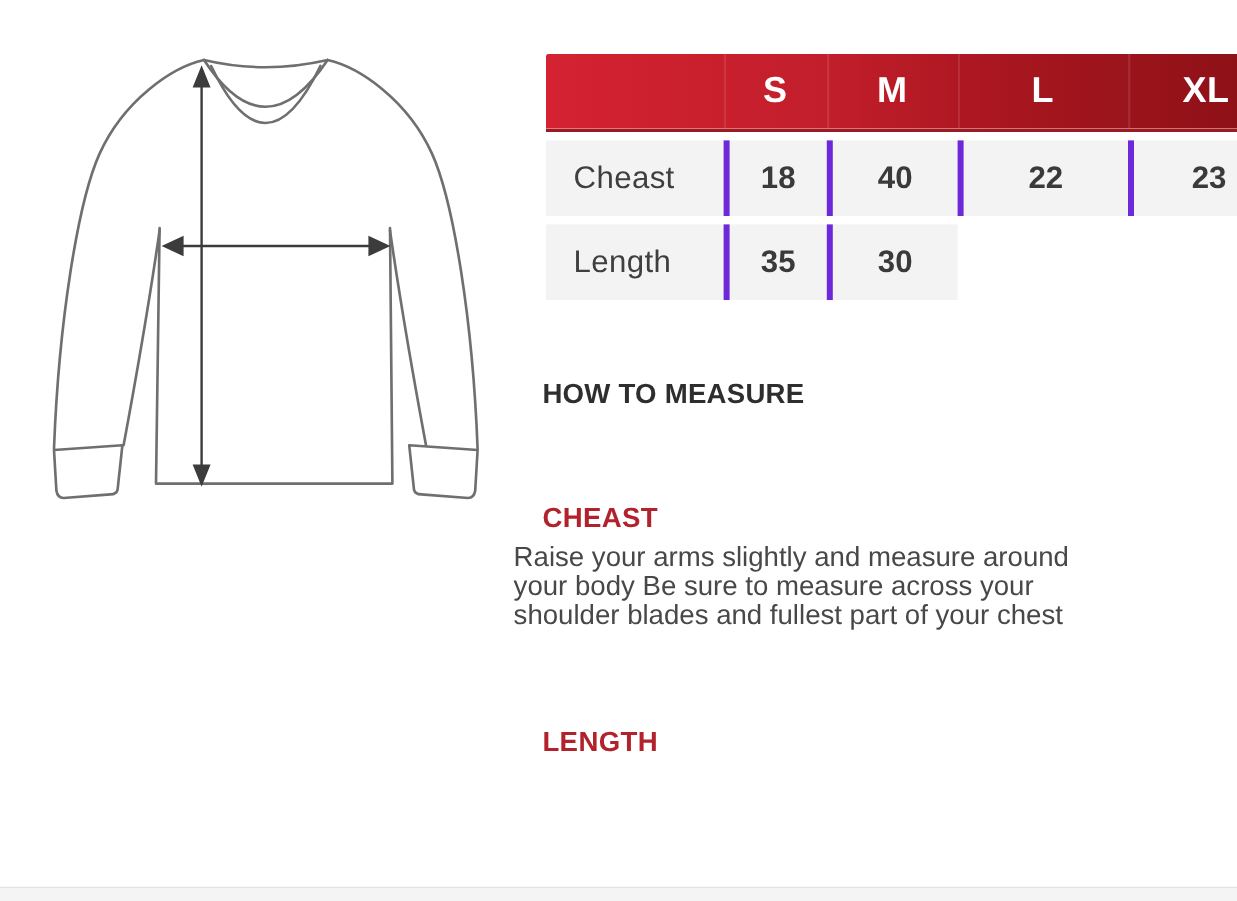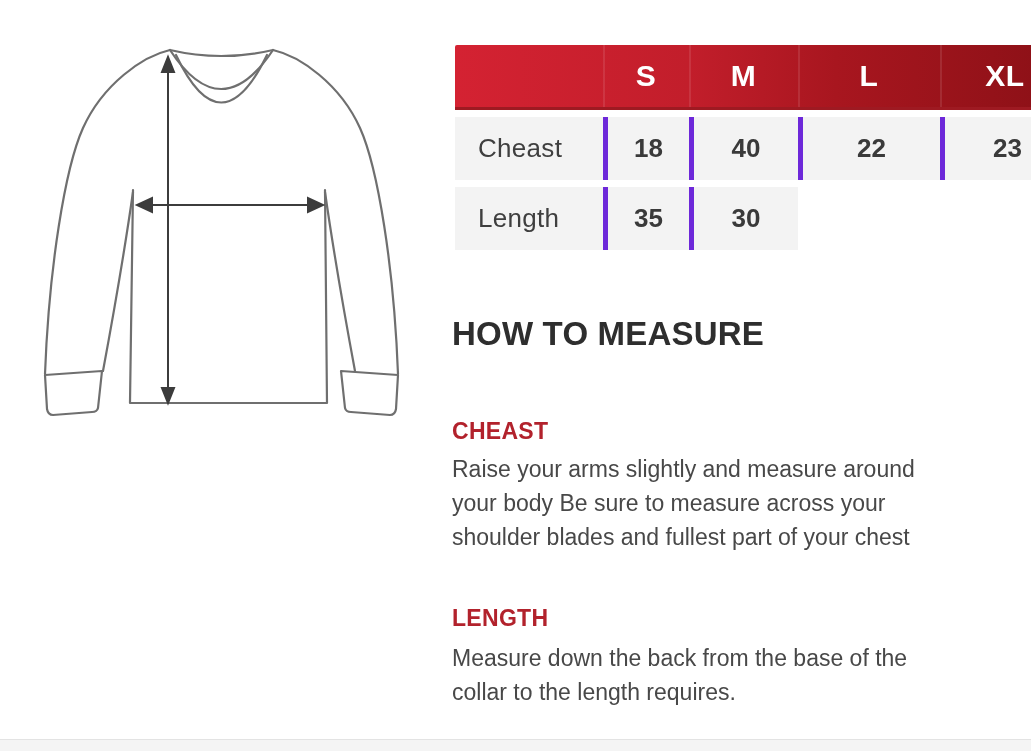--- a/index.html
+++ b/index.html
@@ -75,38 +75,38 @@
     font-weight: normal;
     color: #3f3f3f;
     letter-spacing: 0.3px;
   }
 
   
   .howto-title {
     position: absolute;
     left: 452px;
     top: 315px;
-    font-size: 33px;
+    font-size: 23px;
     font-weight: bold;
     color: #2e2e2e;
     letter-spacing: 0.2px;
   }
   .sec-heading {
     position: absolute;
     left: 452px;
     font-size: 23px;
     font-weight: bold;
     color: #b2222c;
     letter-spacing: 0.3px;
   }
   .sec-body {
     position: absolute;
-    left: 452px;
+    left: 428px;
     font-size: 23px;
-    line-height: 34px;
+    line-height: 24px;
     color: #484848;
     white-space: pre-line;
   }
   .sec1-h { top: 418px; }
   .sec1-p { top: 452px; }
   .sec2-h { top: 605px; }
   .sec2-p { top: 641px; }
 
   
   .bottom-bar {
@@ -191,18 +191,16 @@
   </div>
 
   <div class="howto-title">HOW TO MEASURE</div>
 
   <div class="sec-heading sec1-h">CHEAST</div>
   <div class="sec-body sec1-p">Raise your arms slightly and measure around
 your body Be sure to measure across your
 shoulder blades and fullest part of your chest</div>
 
   <div class="sec-heading sec2-h">LENGTH</div>
-  <div class="sec-body sec2-p">Measure down the back from the base of the
-collar to the length requires.</div>
 
   <div class="bottom-bar"></div>
 
 </div>
 
 </body></html>

